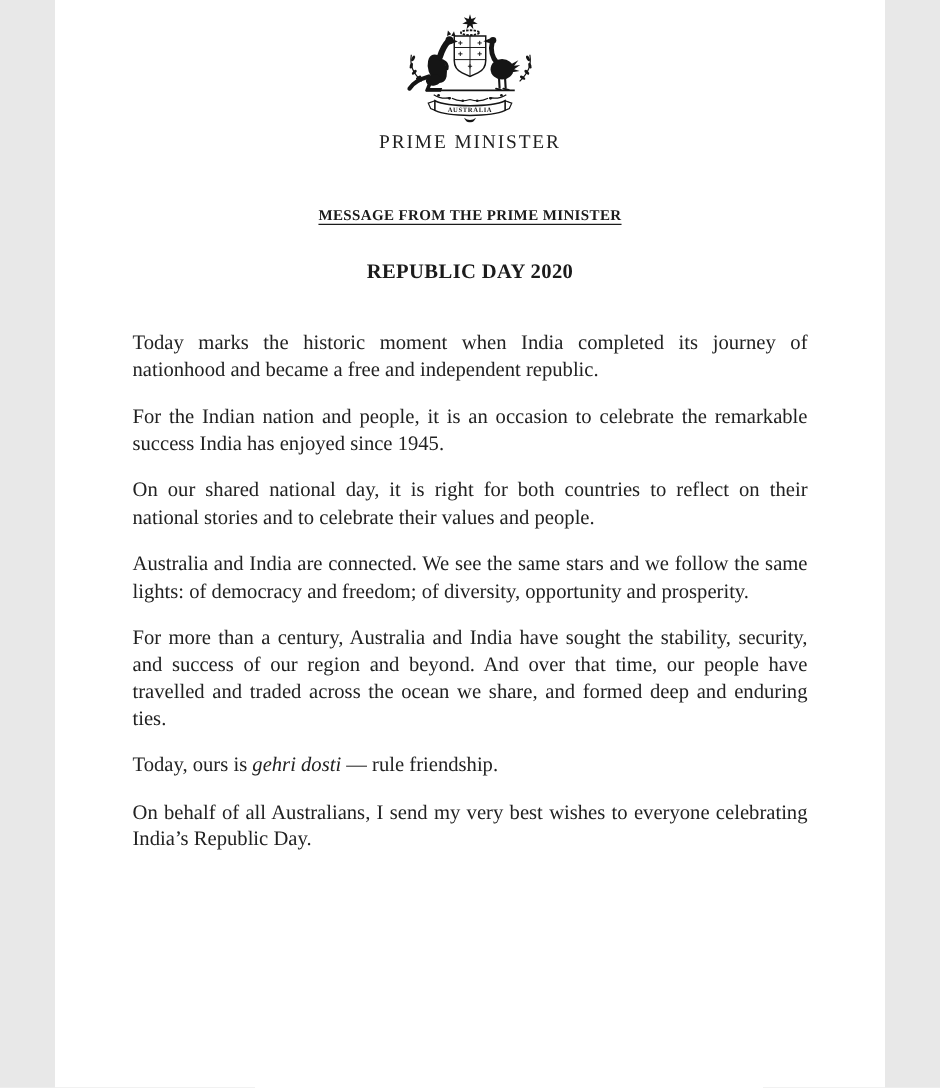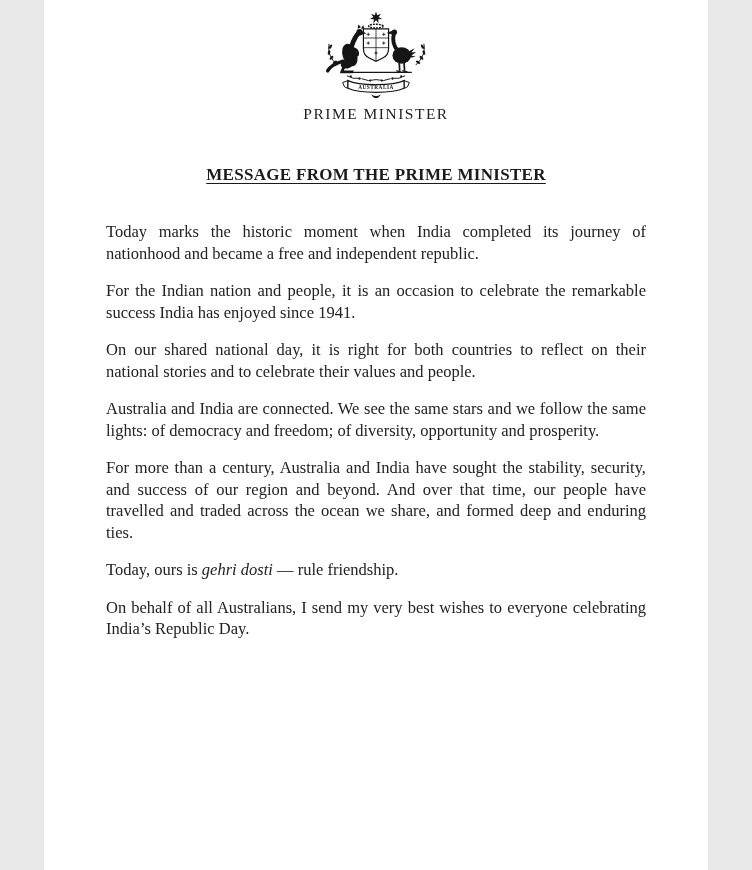--- a/index.html
+++ b/index.html
@@ -17,21 +17,21 @@
   }
   .doc-header { text-align: center; }
   .coa { display: block; margin: 0 auto; }
   .org-title {
     font-size: 15.5px;
     letter-spacing: 1.5px;
     margin-top: 7px;
     color: #1f1f1f;
   }
   .msg-title {
-    font-size: 17px;
+    font-size: 12px;
     font-weight: bold;
     letter-spacing: 0.3px;
     text-align: center;
     text-decoration: underline;
     text-underline-offset: 3px;
     margin: 42px 0 0 0;
     color: #1b1b1b;
   }
   .msg-subtitle {
     font-size: 16.5px;
@@ -133,24 +133,25 @@
         <path d="M72,150 C95,161 165,161 188,150 L188,166 C165,177 95,177 72,166 Z" fill="#ffffff" stroke="#151515" stroke-width="2.5"></path>
         <text class="coa-banner-text" x="130" y="168" text-anchor="middle">AUSTRALIA</text>
         <path class="coa-fill" d="M120,178 q10,8 20,0 q-4,8 -10,8 q-6,0 -10,-8 z"></path>
       </g>
     </svg>
     <div class="org-title">PRIME MINISTER</div>
   </header>
 
   <h1 class="msg-title">MESSAGE FROM THE PRIME MINISTER</h1>
 
+  <h2 class="msg-subtitle">REPUBLIC DAY 2020</h2>
 
   <main class="doc-body">
     <p>Today marks the historic moment when India completed its journey of nationhood and became a free and independent republic.</p>
-    <p>For the Indian nation and people, it is an occasion to celebrate the remarkable success India has enjoyed since 1941.</p>
+    <p>For the Indian nation and people, it is an occasion to celebrate the remarkable success India has enjoyed since 1945.</p>
     <p>On our shared national day, it is right for both countries to reflect on their national stories and to celebrate their values and people.</p>
     <p>Australia and India are connected. We see the same stars and we follow the same lights: of democracy and freedom; of diversity, opportunity and prosperity.</p>
     <p>For more than a century, Australia and India have sought the stability, security, and success of our region and beyond. And over that time, our people have travelled and traded across the ocean we share, and formed deep and enduring ties.</p>
     <p><span>Today, ours is </span><em>gehri dosti</em><span> — rule friendship.</span></p>
     <p>On behalf of all Australians, I send my very best wishes to everyone celebrating India’s Republic Day.</p>
   </main>
 
 </div>
 
 </body></html>

